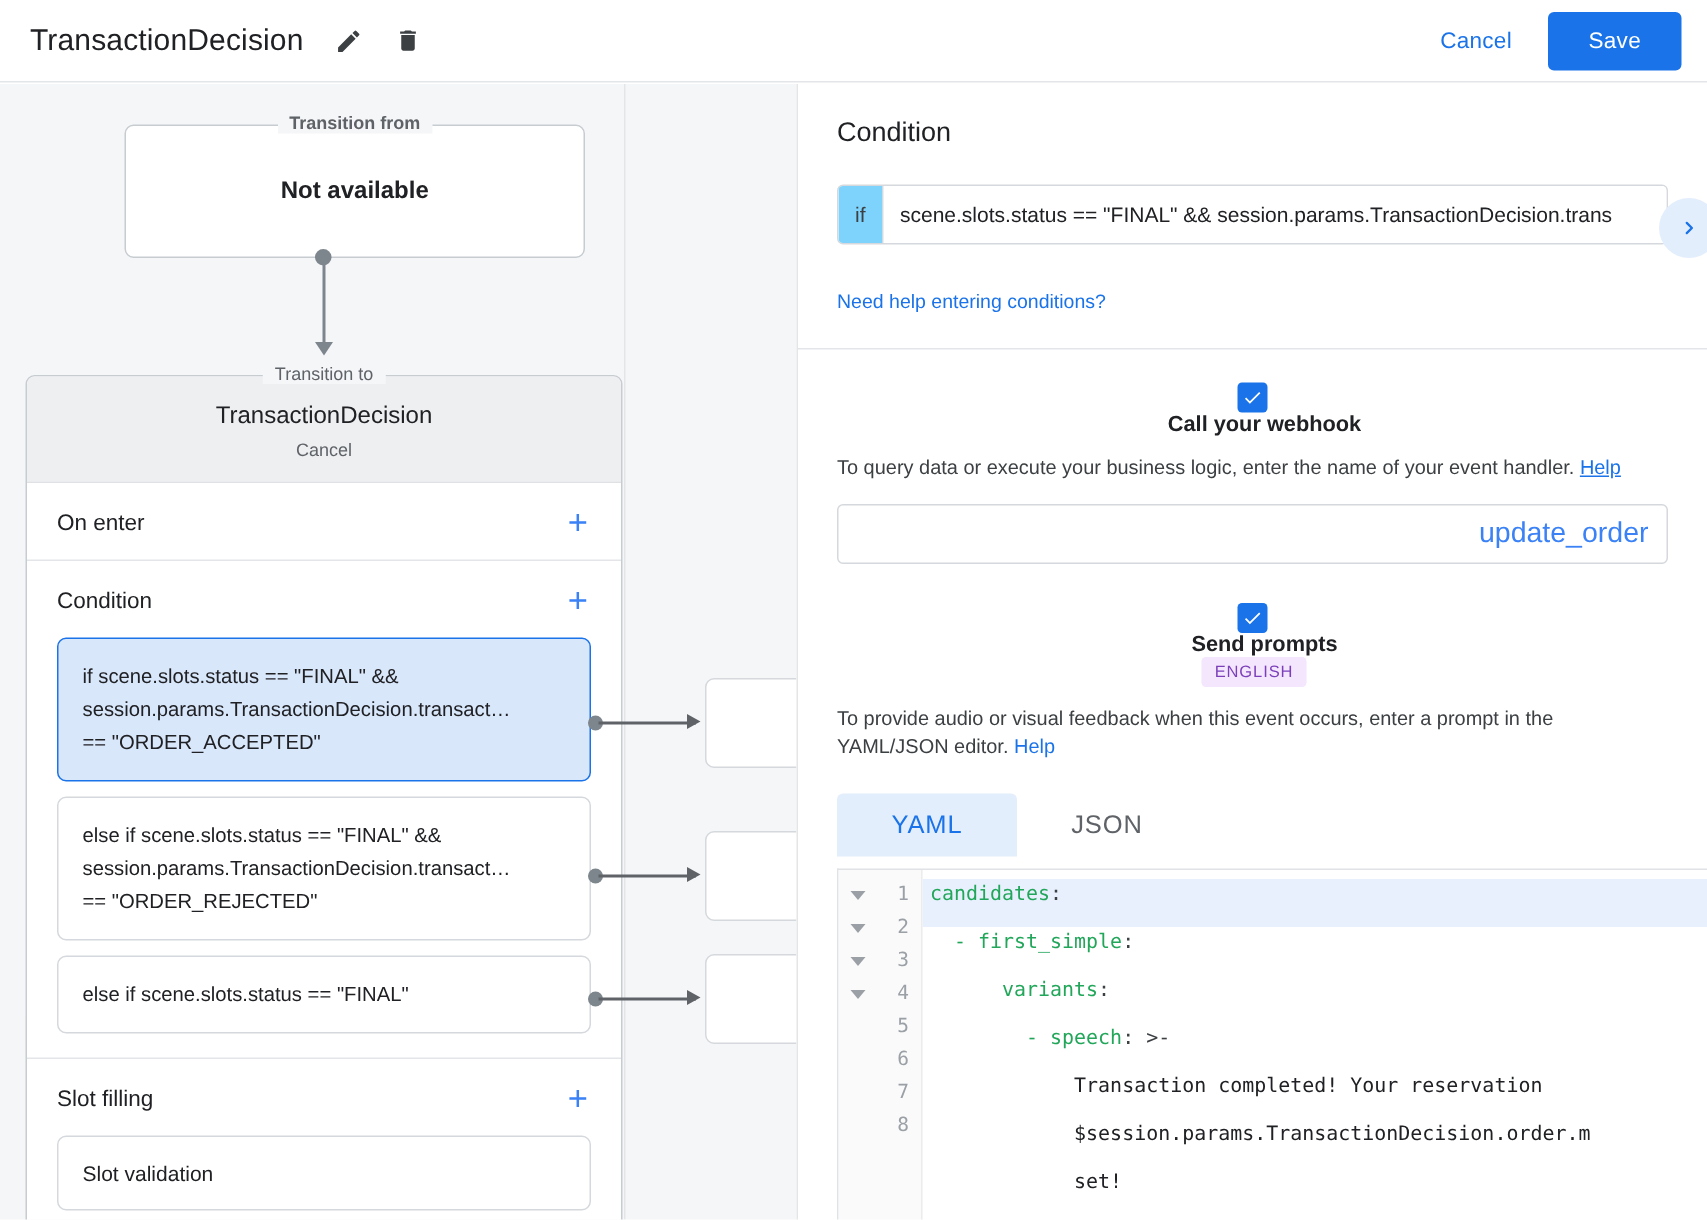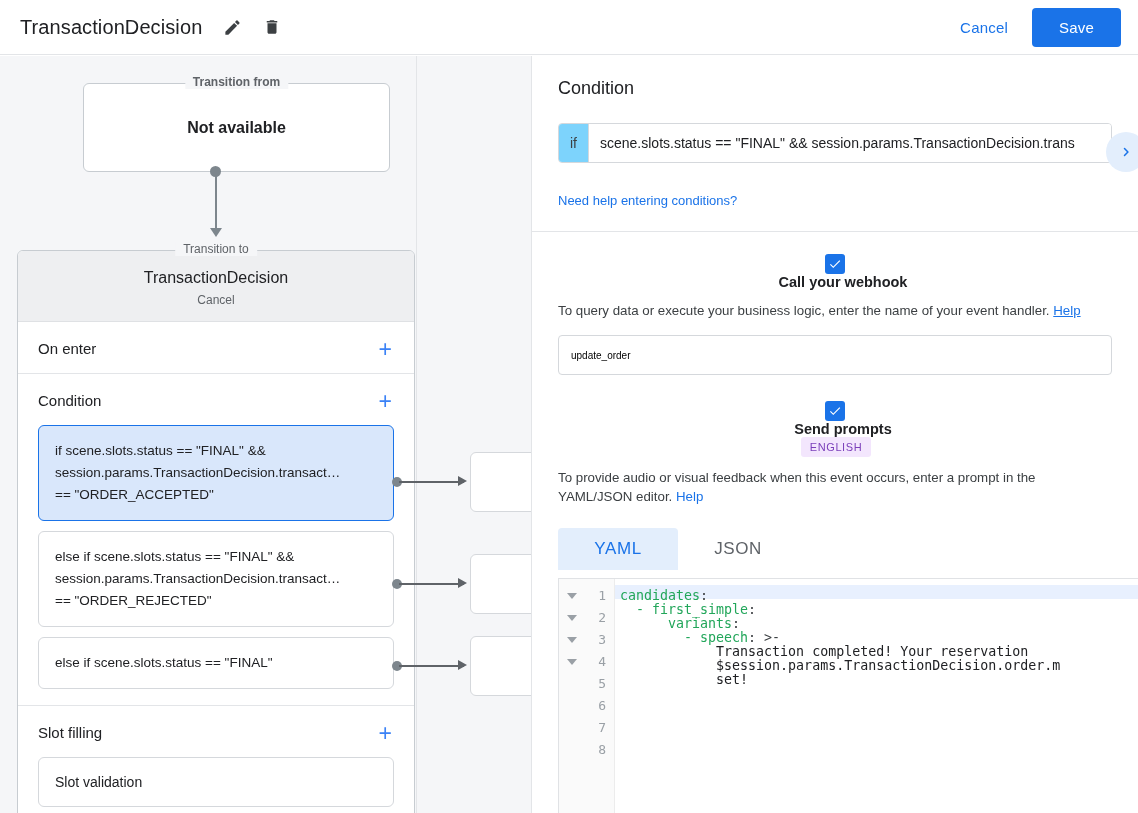--- a/index.html
+++ b/index.html
@@ -112,21 +112,21 @@
     background: #eeeff1;
     border-radius: 5px 5px 0 0;
     padding: 18px 0 14px 0;
     text-align: center;
     border-bottom: 1px solid #dfe1e4;
   }
   .trans-to-title { font-size: 16px; color: #202124; }
   .trans-to-sub { font-size: 12px; color: #5f6368; margin-top: 6px; }
 
   .section-row {
-    display: flex; align-items: center; justify-content: space-between;
+    display: flex; justify-content: space-between;
     padding: 18px 20px 16px 20px;
     gap: 48px;
   }
   .section-label { font-size: 15px; color: #202124; }
   .plus-btn {
     color: #3b82f6; font-size: 23px; line-height: 16px;
     cursor: pointer; font-weight: 400;
     padding: 0 2px;
     user-select: none;
   }
@@ -274,24 +274,25 @@
     max-width: 556px;
   }
   .desc a, .inline-link { color: #1a73e8; text-decoration: underline; cursor: pointer; }
   .inline-link.nodec { text-decoration: none; }
 
   .text-input {
     margin-top: 15px;
     width: 100%; height: 40px;
     border: 1px solid #d5d8dc; border-radius: 4px;
     padding: 0 12px;
-    font-size: 10px; color: #000000;
+    font-size: 19px; color: #3b82f6;
     font-family: "Liberation Sans", sans-serif;
     outline: none;
     caret-color: #202124;
+    text-align: right;
   }
 
   .tabs { display: flex; margin-top: 22px; }
   .tab {
     padding: 11px 0; width: 120px; text-align: center;
     font-size: 17px; font-weight: 500; letter-spacing: .6px;
     color: #5f6368; cursor: pointer;
     border-radius: 4px 4px 0 0;
   }
   .tab.active { background: #e3eefc; color: #1a73e8; }
@@ -330,21 +331,21 @@
     border-right: 5px solid transparent;
     border-top: 6px solid #9aa0a6;
     cursor: pointer;
   }
   .code-area {
     flex: 1 1 auto;
     padding-top: 6px;
     overflow: hidden;
     white-space: pre;
   }
-  .cline { height: 14px; padding-left: 5px; }
+  .cline { height: 32px; padding-left: 5px; }
   .cline.active { background: #e8f0fe; }
   .tok-key { color: #22a65a; }
   .tok-plain { color: #202124; }
   .tok-punc { color: #3c4043; }
 </style>
 </head>
 <body>
 
 <div class="header">
   <div class="header-title">TransactionDecision</div>

